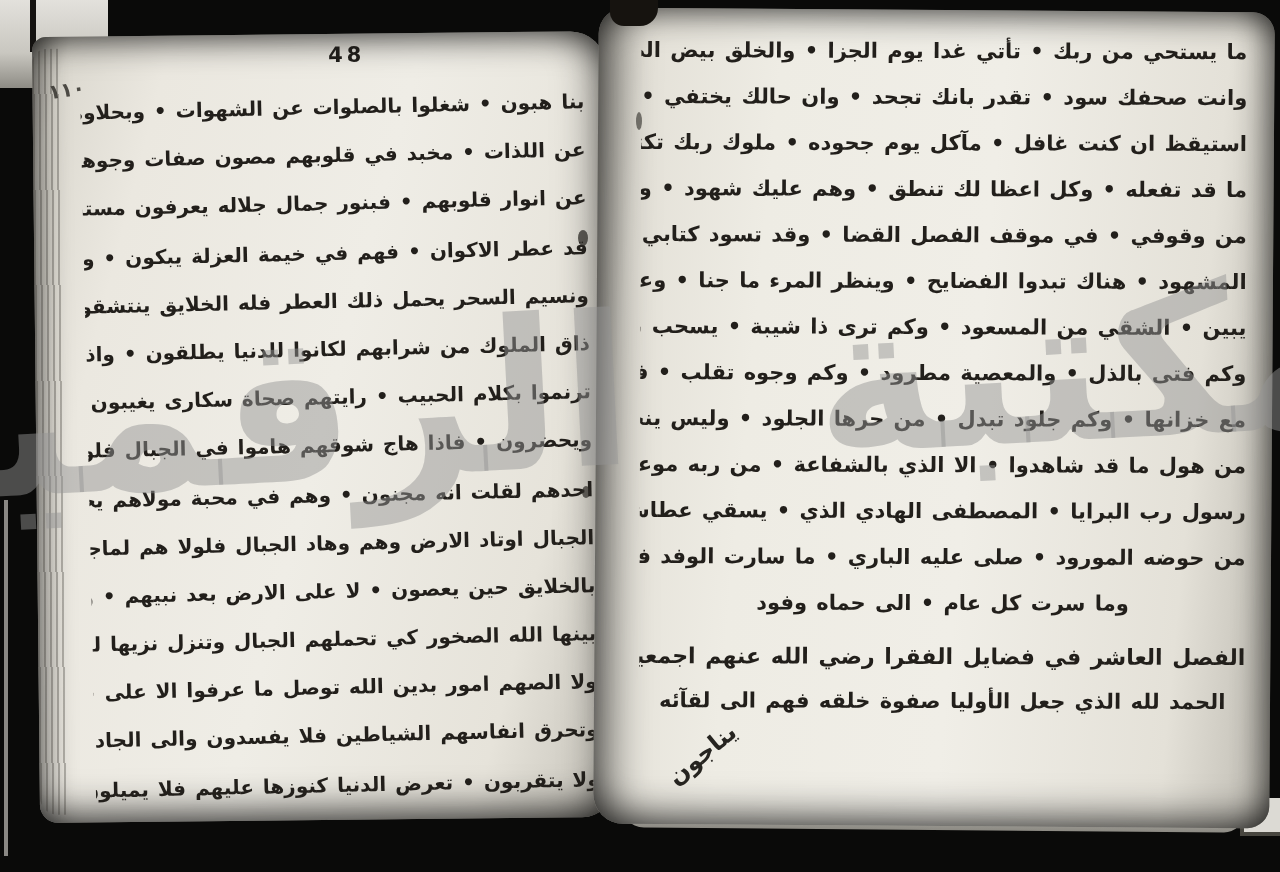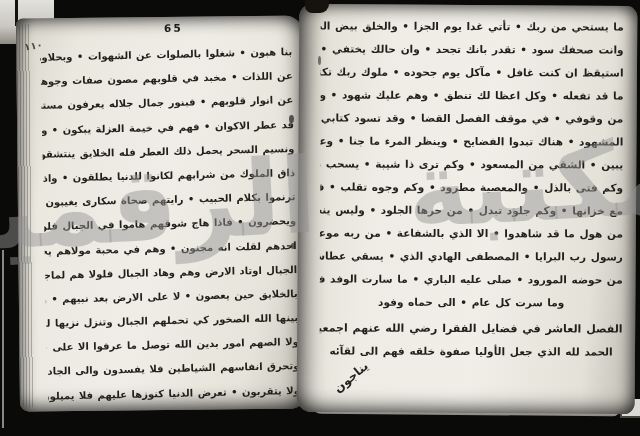--- a/index.html
+++ b/index.html
@@ -66,21 +66,21 @@
   <div class="corner-light">
     <div class="corner-mark"></div>
   </div>
   <div class="edge-line"></div>
   <div class="under-sheet"></div>
   <div class="under-corner"></div>
 
   <div class="page page-left">
     <div class="fore-edge"></div>
     <div class="corner-number">١١٠</div>
-    <div class="folio-number">65</div>
+    <div class="folio-number">48</div>
     <div class="textblock text-left" dir="rtl">
       <div class="ln ln-left">بنا هبون • شغلوا بالصلوات عن الشهوات • وبحلاوة التلاوه</div>
       <div class="ln ln-left">عن اللذات • مخبد في قلوبهم مصون صفات وجوههم تنبيك</div>
       <div class="ln ln-left">عن انوار قلوبهم • فبنور جمال جلاله يعرفون مستند انفاسهم</div>
       <div class="ln ln-left">قد عطر الاكوان • فهم في خيمة العزلة يبكون • واما ما ينفع ذكى</div>
       <div class="ln ln-left">ونسيم السحر يحمل ذلك العطر فله الخلايق ينتشقون • فلو</div>
       <div class="ln ln-left">ذاق الملوك من شرابهم لكانوا للدنيا يطلقون • واذا</div>
       <div class="ln ln-left">ترنموا بكلام الحبيب • رايتهم صحاة سكارى يغيبون •</div>
       <div class="ln ln-left">ويحضرون • فاذا هاج شوقهم هاموا في الجبال فلو رايت</div>
       <div class="ln ln-left">احدهم لقلت انه مجنون • وهم في محبة مولاهم يحنون</div>

